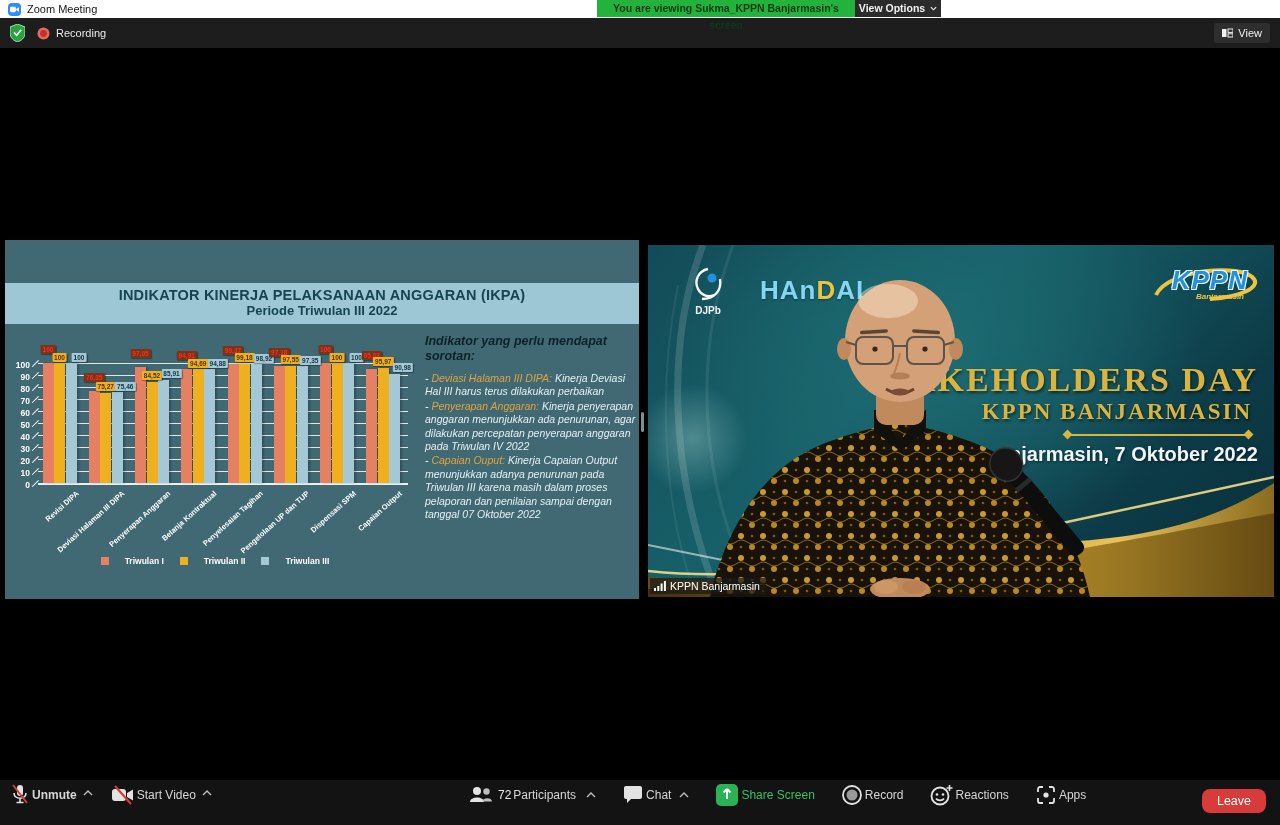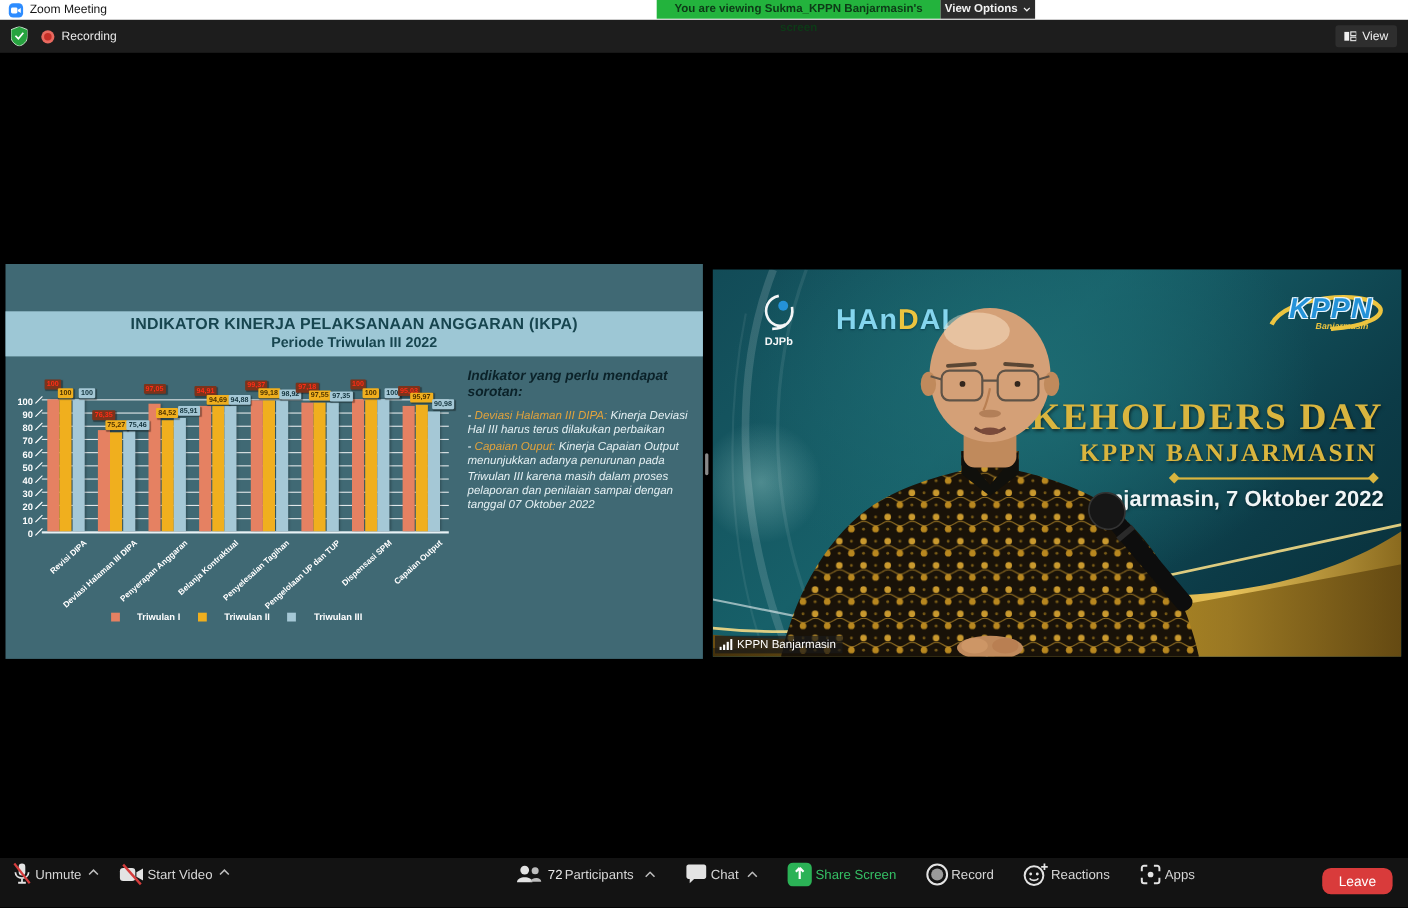--- a/index.html
+++ b/index.html
@@ -245,20 +245,21 @@
         <div class="legend-item">
           <span class="legend-swatch" style="background: rgb(165, 200, 214);"></span>
           <span>Triwulan III</span>
         </div>
       </div>
 
     <div class="notes">
       <div class="notes-heading">Indikator yang perlu mendapat sorotan:</div>
       <div id="notes-body">
           <div class="note-p"><span>- </span><span class="note-hl">Deviasi Halaman III DIPA:</span><span> Kinerja Deviasi Hal III harus terus dilakukan perbaikan</span></div>
+          <div class="note-p"><span>- </span><span class="note-hl">Penyerapan Anggaran:</span><span> Kinerja penyerapan anggaran menunjukkan ada penurunan, agar dilakukan percepatan penyerapan anggaran pada Triwulan IV 2022</span></div>
           <div class="note-p"><span>- </span><span class="note-hl">Capaian Ouput:</span><span> Kinerja Capaian Output menunjukkan adanya penurunan pada Triwulan III karena masih dalam proses pelaporan dan penilaian sampai dengan tanggal 07 Oktober 2022</span></div>
         </div>
     </div>
   </div>
 
   <div class="pane-divider"></div>
 
   <div class="video">
 
     <svg class="layer" width="626" height="352" viewBox="0 0 626 352">
@@ -375,21 +376,21 @@
         <rect x="9.9" y="0" width="2" height="10" fill="#fff"></rect>
       </svg>
       <span class="nametag-text">KPPN Banjarmasin</span>
     </div>
   </div>
 </div>
 
 <div class="bottombar">
 
   <div class="ctl-left">
-    <div style="display:flex; align-items:flex-start;">
+    <div style="display:flex; align-items:flex-start;font-weight:bold;">
       <div class="ctl">
         <div class="ctl-iconrow">
           <svg width="20" height="22" viewBox="0 0 20 22">
             <rect x="7" y="1" width="6" height="11" rx="3" fill="#e3e3e3"></rect>
             <path d="M4 9 C4 16 16 16 16 9" stroke="#e3e3e3" stroke-width="1.6" fill="none"></path>
             <path d="M10 15 L10 18 M6.5 18.5 L13.5 18.5" stroke="#e3e3e3" stroke-width="1.6"></path>
             <path d="M3 1 L17 19" stroke="#d43c3c" stroke-width="2"></path>
           </svg>
         </div>
         <div class="ctl-label">Unmute</div>

